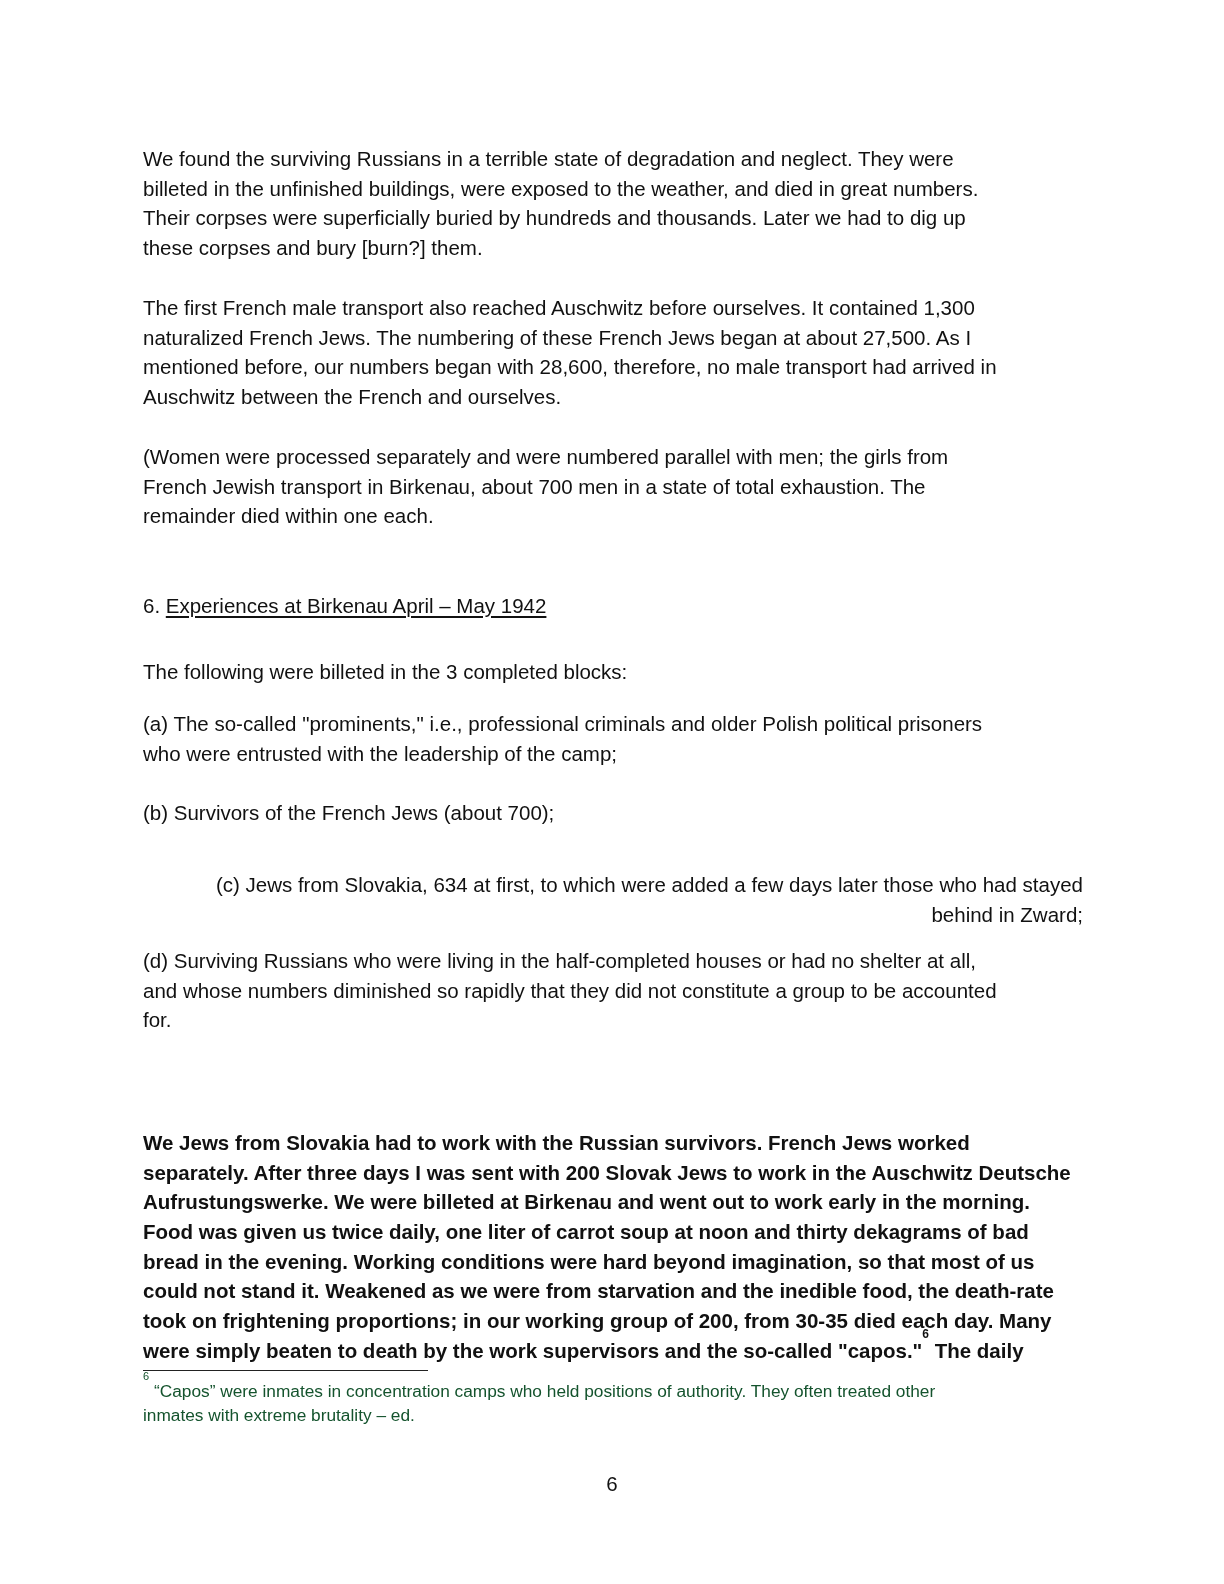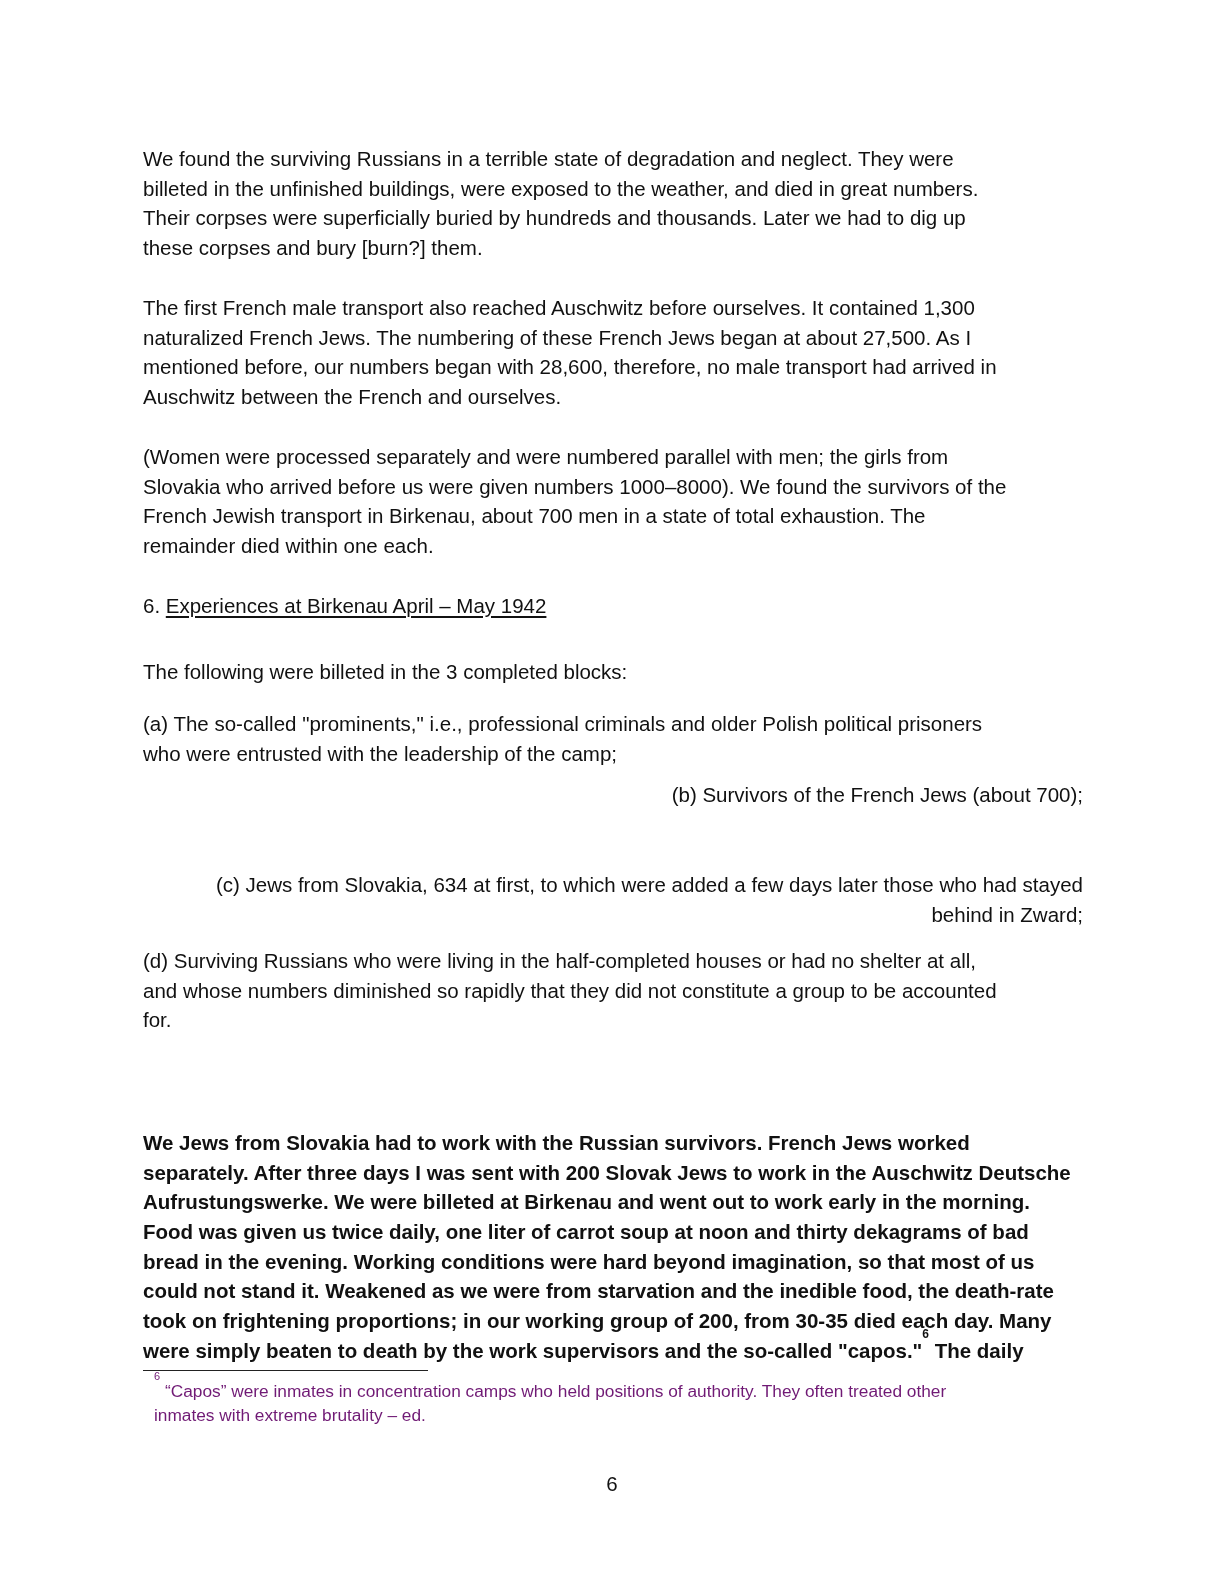--- a/index.html
+++ b/index.html
@@ -13,23 +13,23 @@
     font-size: 20.5px;
     line-height: 29.7px;
     color: #111111;
     white-space: nowrap;
   }
   .line { display: block; height: 29.7px; }
   .underline { text-decoration: underline; text-underline-offset: 3px; }
   sup.fnref { font-size: 12px; vertical-align: top; position: relative; top: -2px; line-height: 0; }
   .fn-rule { position: absolute; left: 143px; top: 1370px; width: 285px; height: 0; border-top: 1px solid #222; }
   .footnote {
-    position: absolute; left: 154px; width: 940px;
+    position: absolute; left: 143px; width: 940px;
     font-family: "Liberation Sans", sans-serif;
-    font-size: 17.3px; line-height: 24px; color: #701a75; white-space: nowrap;
+    font-size: 17.3px; line-height: 24px; color: #14532d; white-space: nowrap;
   }
   .footnote sup { font-size: 11px; vertical-align: top; position: relative; top: -3px; line-height: 0; }
   .page-number {
     position: absolute; left: 0; width: 1224px; top: 1472px; text-align: center;
     font-family: "Liberation Sans", sans-serif; font-size: 20.5px; color: #111;
   }
 </style>
 </head>
 <body>
 
@@ -44,41 +44,40 @@
 
   <div class="body-text" style="top:293px;">
     <span class="line">The first French male transport also reached Auschwitz before ourselves. It contained 1,300</span>
     <span class="line">naturalized French Jews. The numbering of these French Jews began at about 27,500. As I</span>
     <span class="line">mentioned before, our numbers began with 28,600, therefore, no male transport had arrived in</span>
     <span class="line">Auschwitz between the French and ourselves.</span>
   </div>
 
   <div class="body-text" style="top:442px;">
     <span class="line">(Women were processed separately and were numbered parallel with men; the girls from</span>
-    <span class="line">Slovakia who arrived before us were given numbers 1000–8000). We found the survivors of the</span>
     <span class="line">French Jewish transport in Birkenau, about 700 men in a state of total exhaustion. The</span>
     <span class="line">remainder died within one each.</span>
   </div>
 
   <div class="body-text" style="top:591px;">
     <span class="line">
       <span>6. </span><span class="underline">Experiences at Birkenau April – May 1942</span>
     </span>
   </div>
 
   <div class="body-text" style="top:657px;">
     <span class="line">The following were billeted in the 3 completed blocks:</span>
   </div>
 
   <div class="body-text" style="top:709px;">
     <span class="line">(a) The so-called "prominents," i.e., professional criminals and older Polish political prisoners</span>
     <span class="line">who were entrusted with the leadership of the camp;</span>
   </div>
 
-  <div class="body-text" style="top:780px;text-align:right;">
+  <div class="body-text" style="top:798px;">
     <span class="line">(b) Survivors of the French Jews (about 700);</span>
   </div>
 
   <div class="body-text" style="top:870px;text-align:right;">
     <span class="line">(c) Jews from Slovakia, 634 at first, to which were added a few days later those who had stayed</span>
     <span class="line">behind in Zward;</span>
   </div>
 
   <div class="body-text" style="top:946px;">
     <span class="line">(d) Surviving Russians who were living in the half-completed houses or had no shelter at all,</span>

